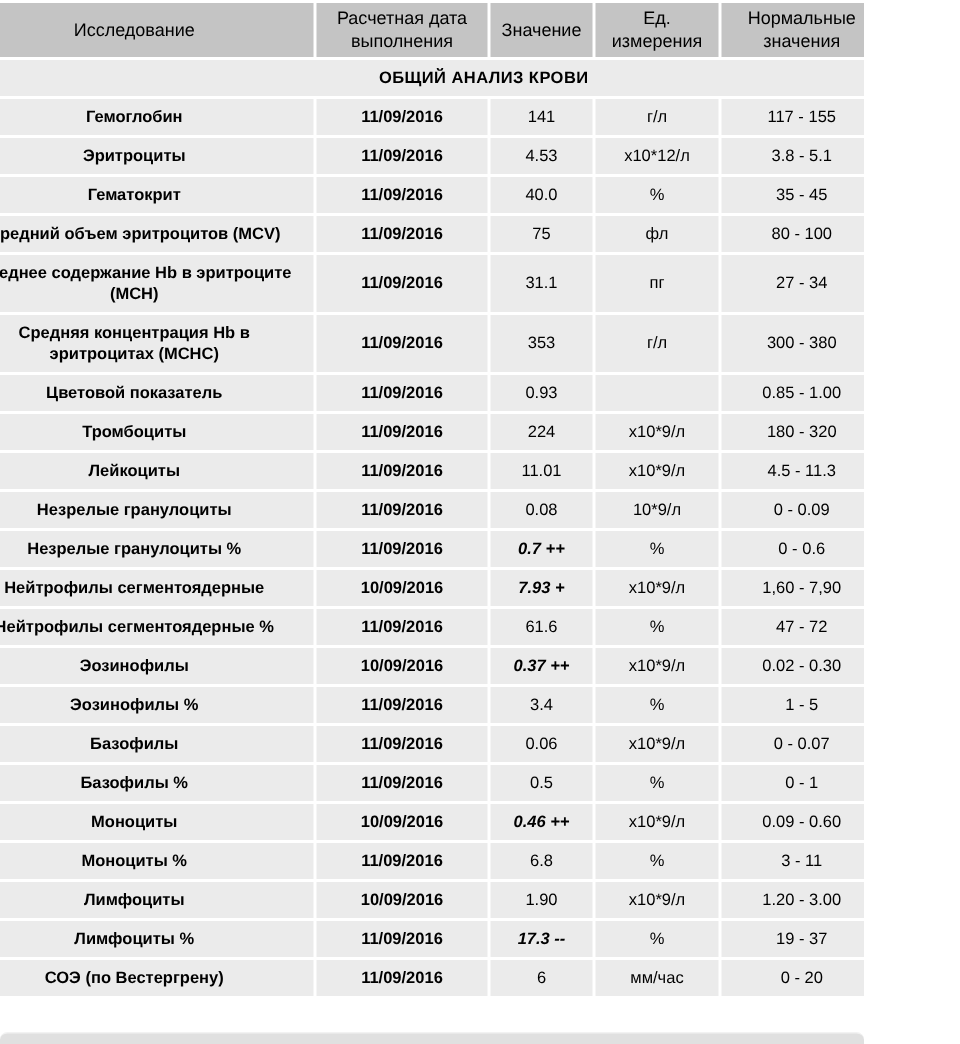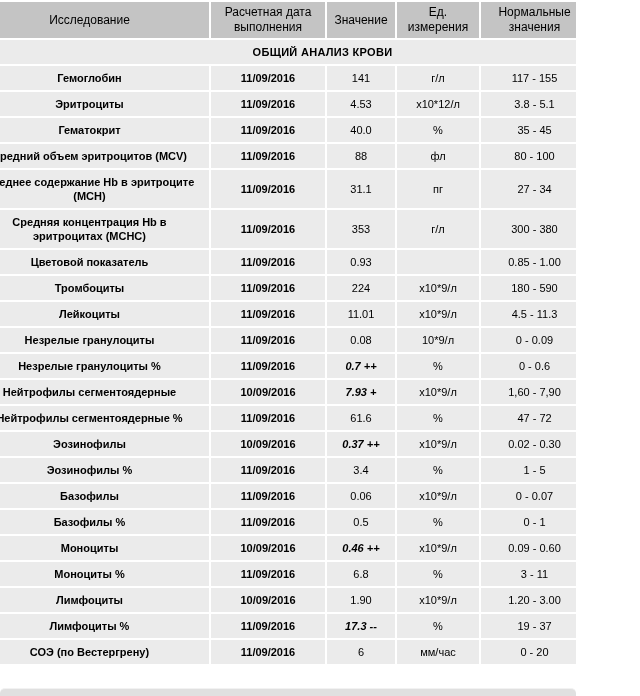--- a/index.html
+++ b/index.html
@@ -129,21 +129,21 @@
     <td class="c-date">11/09/2016</td>
     <td class="c-value">40.0</td>
     <td class="c-unit">%</td>
     <td class="c-normal">35 - 45</td>
     <td class="c-status">выполнено</td>
   </tr>
 
   <tr>
     <td class="c-name">Средний объем эритроцитов (MCV)</td>
     <td class="c-date">11/09/2016</td>
-    <td class="c-value">88</td>
+    <td class="c-value">75</td>
     <td class="c-unit">фл</td>
     <td class="c-normal">80 - 100</td>
     <td class="c-status">выполнено</td>
   </tr>
 
   <tr class="tall">
     <td class="c-name">Среднее содержание Hb в эритроците
 (MCH)</td>
     <td class="c-date">11/09/2016</td>
     <td class="c-value">31.1</td>
@@ -169,21 +169,21 @@
     <td class="c-unit"></td>
     <td class="c-normal">0.85 - 1.00</td>
     <td class="c-status">выполнено</td>
   </tr>
 
   <tr>
     <td class="c-name">Тромбоциты</td>
     <td class="c-date">11/09/2016</td>
     <td class="c-value">224</td>
     <td class="c-unit">х10*9/л</td>
-    <td class="c-normal">180 - 590</td>
+    <td class="c-normal">180 - 320</td>
     <td class="c-status">выполнено</td>
   </tr>
 
   <tr>
     <td class="c-name">Лейкоциты</td>
     <td class="c-date">11/09/2016</td>
     <td class="c-value">11.01</td>
     <td class="c-unit">х10*9/л</td>
     <td class="c-normal">4.5 - 11.3</td>
     <td class="c-status">выполнено</td>

